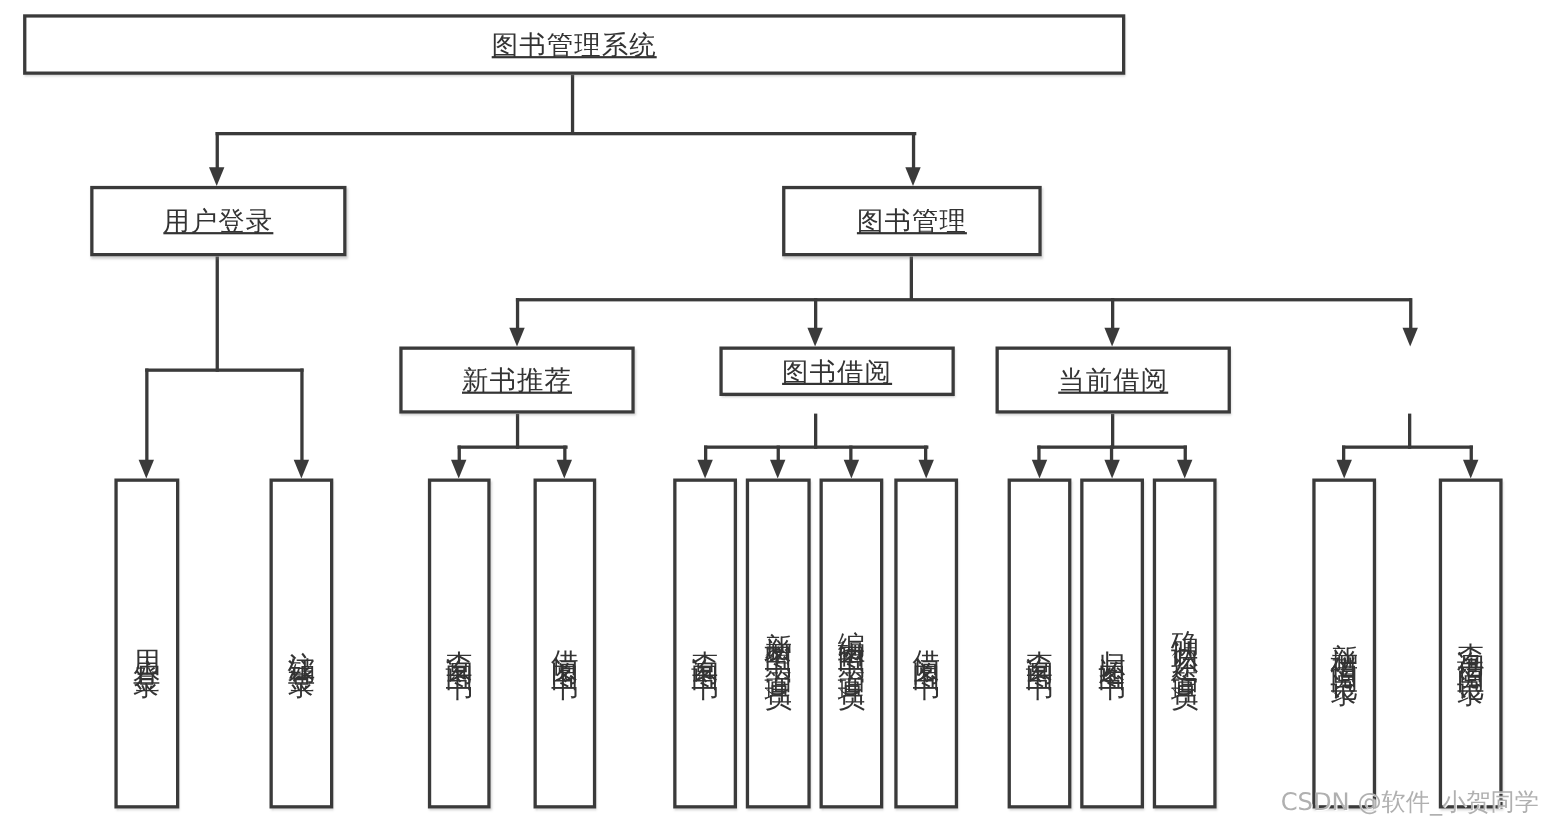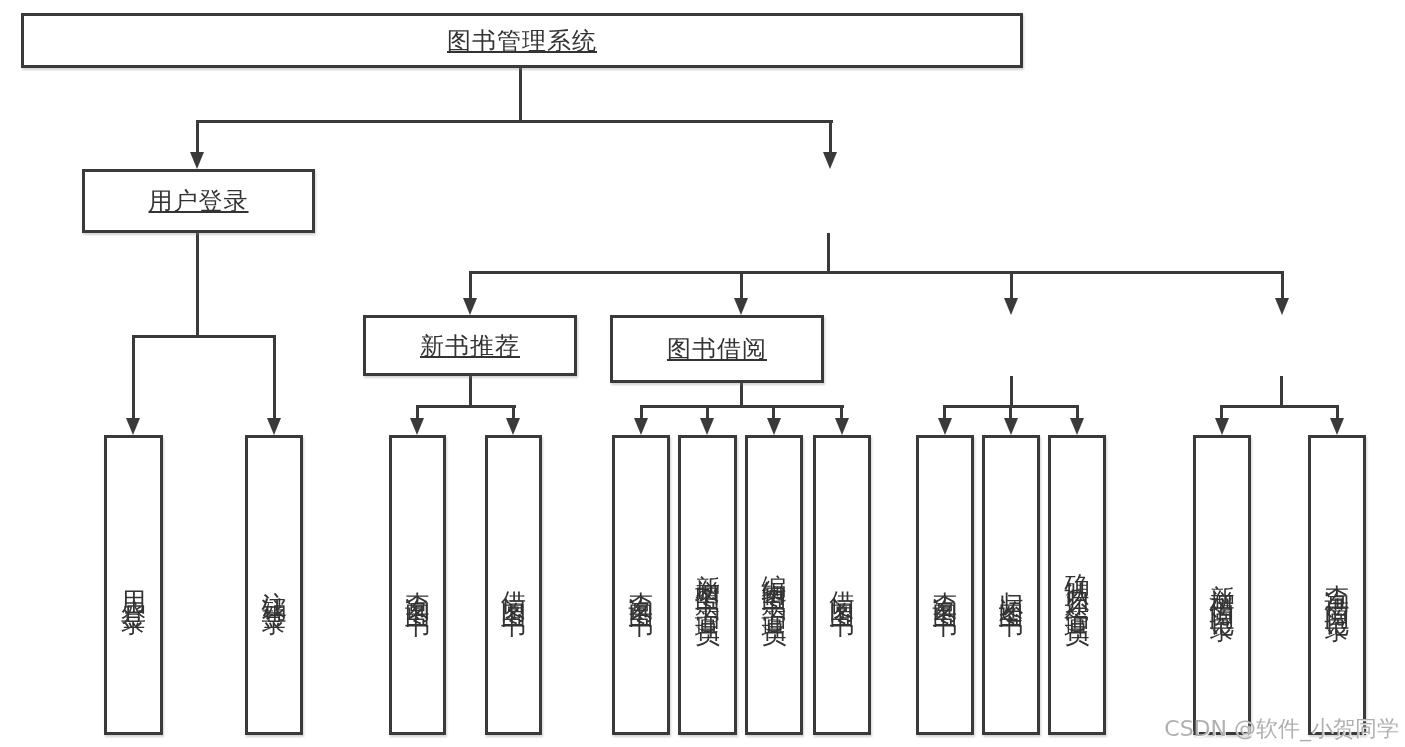--- a/index.html
+++ b/index.html
@@ -38,26 +38,32 @@
 
 <div class="canvas">
 
   <div class="box hdr" style="left:21px;top:13px;width:1002px;height:55px">
     <span>图书管理系统</span>
   </div>
 
   <div class="box hdr" style="left:82px;top:169px;width:233px;height:64px">
     <span>用户登录</span>
   </div>
+  <div class="box hdr" style="left:711px;top:169px;width:236px;height:64px">
+    <span>图书管理</span>
+  </div>
 
   <div class="box hdr" style="left:363px;top:315px;width:214px;height:61px">
     <span>新书推荐</span>
   </div>
-  <div class="box hdr" style="left:610px;top:315px;width:214px;height:68px">
+  <div class="box hdr" style="left:654px;top:315px;width:214px;height:45px">
     <span>图书借阅</span>
+  </div>
+  <div class="box hdr" style="left:905px;top:315px;width:214px;height:61px">
+    <span>当前借阅</span>
   </div>
 
   <div class="box leaf" style="left:104px;top:435px;width:59px;height:300px">
     <span>用户登录</span>
   </div>
   <div class="box leaf" style="left:245px;top:435px;width:58px;height:300px">
     <span>注销登录</span>
   </div>
 
   <div class="box leaf" style="left:389px;top:435px;width:57px;height:300px">

